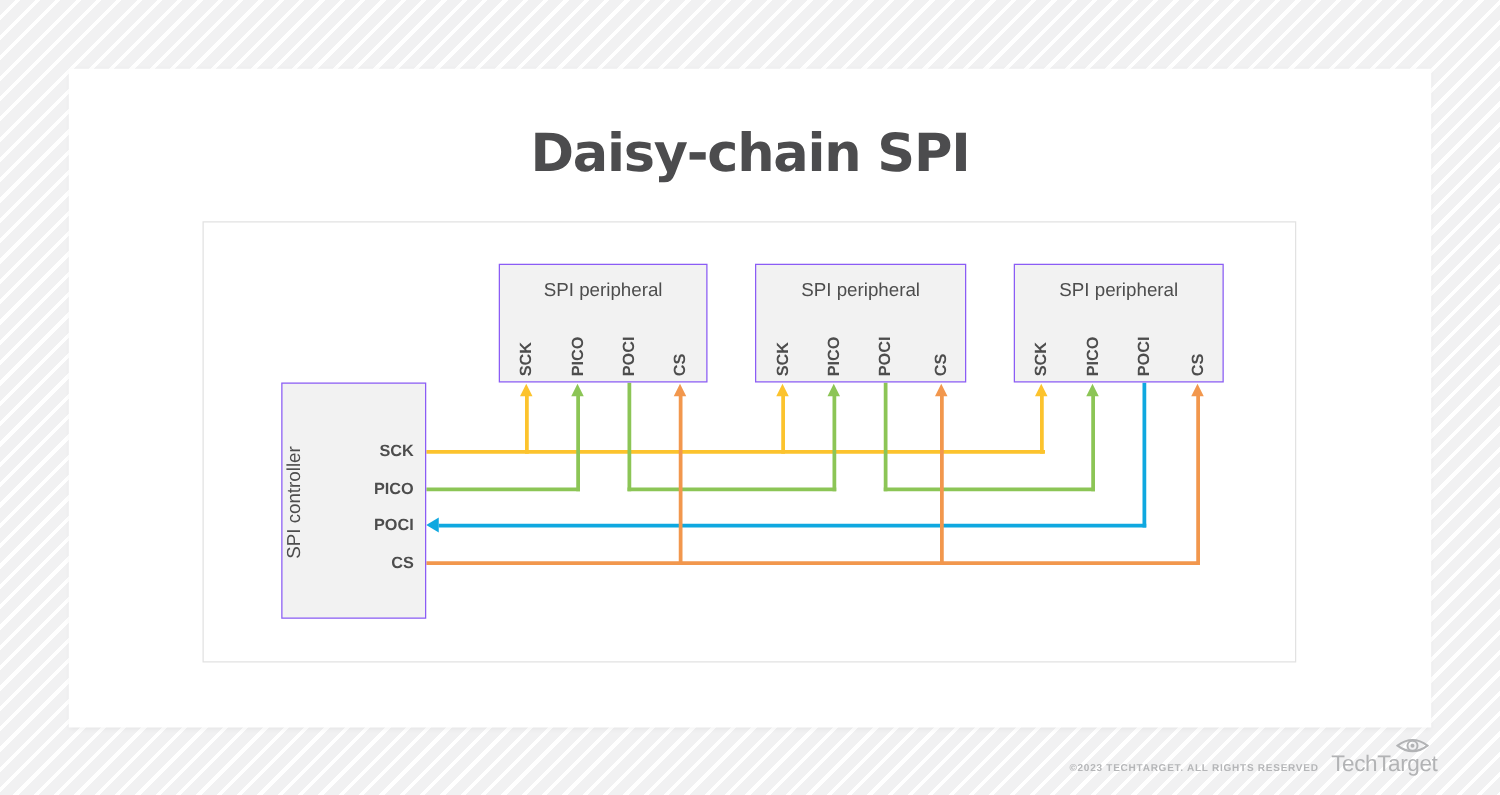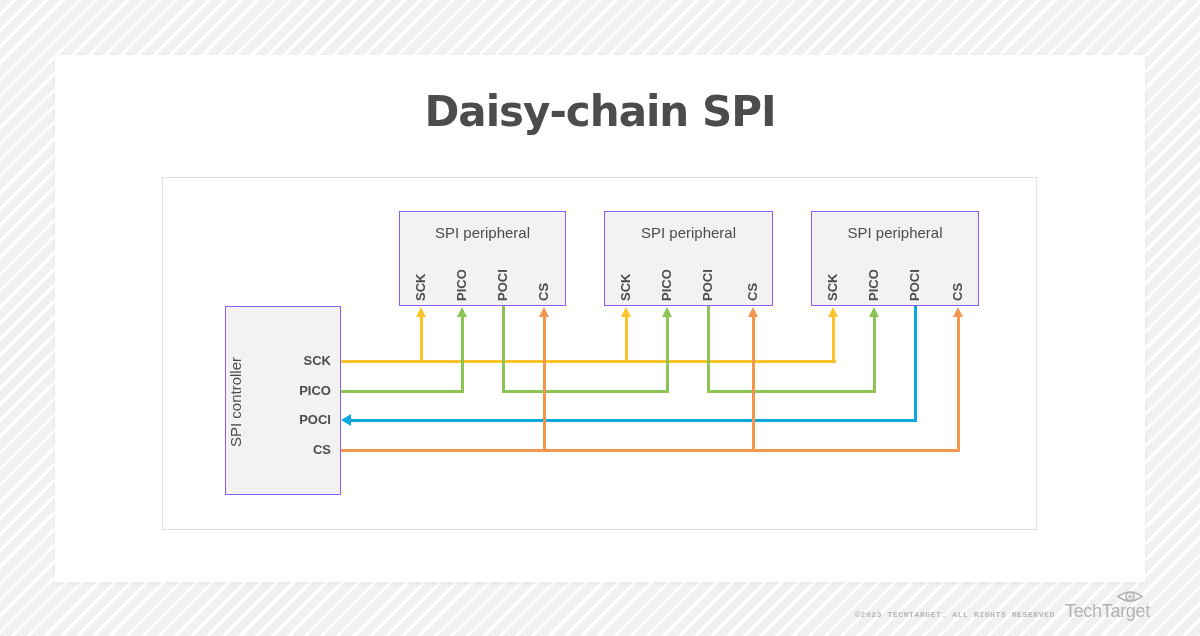--- a/index.html
+++ b/index.html
@@ -8,21 +8,21 @@
     font-family:"Liberation Sans", sans-serif;
     position:relative;
     background:repeating-linear-gradient(135deg,#f1f1f2 0px,#f1f1f2 8.5px,#ffffff 8.5px,#ffffff 11.5px);
     overflow:hidden;
   }
   .card {
     position:absolute; left:55px; top:55px; width:1090px; height:527px;
     background:#ffffff; box-shadow:0 1px 4px rgba(0,0,0,0.05);
   }
   .main-title {
-    position:absolute; left:0; top:32px; width:100%;
+    position:absolute; left:0; top:43px; width:100%;
     text-align:center; font-family:"DejaVu Sans","Liberation Sans",sans-serif;
     font-size:42px; font-weight:700; color:#4c4c4e; letter-spacing:-1px;
   }
   .frame {
     position:absolute; left:107px; top:122px; width:875px; height:353px;
     border:1px solid #e2e2e2; background:#ffffff;
   }
   .gbox {
     position:absolute; background:#f2f2f2; border:1px solid #8b5cf6;
   }
@@ -51,21 +51,21 @@
     position:absolute; width:0; height:0;
     border-top:6px solid transparent; border-bottom:6px solid transparent;
     border-right:10px solid #000;
   }
   .footer {
     position:absolute; right:50px; bottom:14px;
     display:flex; align-items:center; gap:10px; color:#b5b6b8;
   }
   .copyright {
     font-size:8px; font-weight:700; letter-spacing:0.6px; color:#b5b6b8;
-    text-transform:uppercase; padding-top:6px;font-family:Liberation Mono, monospace;
+    text-transform:uppercase; padding-top:6px;
   }
   .brand { position:relative; font-size:18px; font-weight:500; color:#b2b3b5; letter-spacing:-0.3px; }
   .brand .eye { position:absolute; top:-13px; right:6px; }
 </style>
 </head>
 <body>
 
 <div class="card">
   <div class="main-title">Daisy-chain SPI</div>
 

